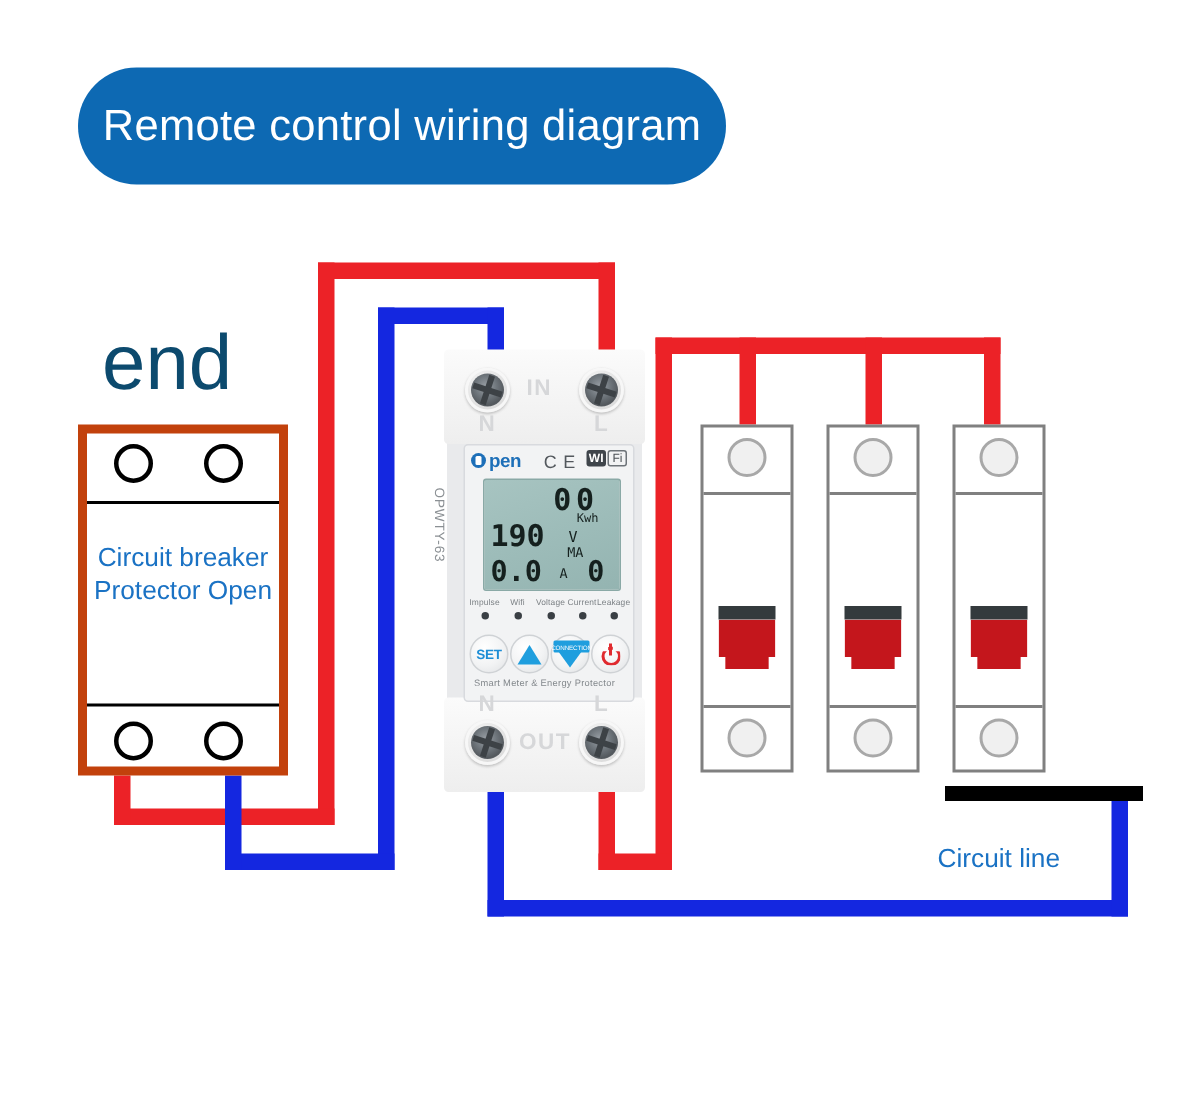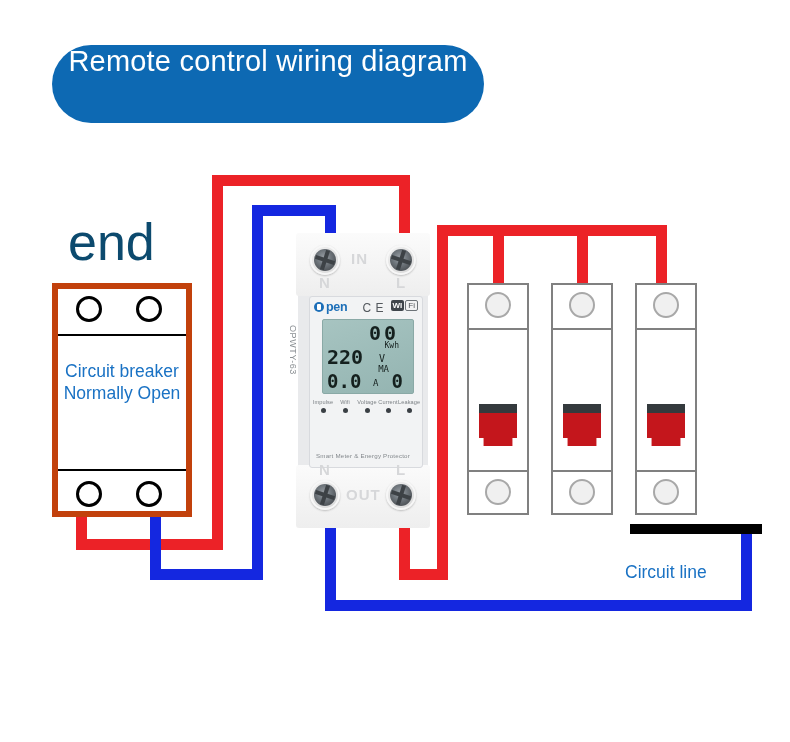--- a/index.html
+++ b/index.html
@@ -18,20 +18,21 @@
   }
 
   
   #title-pill {
     position: absolute;
     left: 52px; top: 45px;
     width: 432px; height: 78px;
     background: #0d69b3;
     border-radius: 39px;
     display: flex;
+    align-items: center;
     justify-content: center;
   }
   #title-pill .t {
     color: #ffffff;
     font-size: 29px;
     letter-spacing: 0.2px;
     white-space: nowrap;
   }
 
   
@@ -436,21 +437,21 @@
 
   <div id="left-breaker">
     <div class="divider d1"></div>
     <div class="divider d2"></div>
     <div class="terminal-ring" id="lb-ring-tl"></div>
     <div class="terminal-ring" id="lb-ring-tr"></div>
     <div class="terminal-ring" id="lb-ring-bl"></div>
     <div class="terminal-ring" id="lb-ring-br"></div>
     <div id="lb-label">
       <div>Circuit breaker</div>
-      <div>Normally Open</div>
+      <div>Protector Open</div>
     </div>
   </div>
 
   <div id="meter">
     <div class="body-mid"></div>
     <div class="body-top"></div>
     <div class="body-bottom"></div>
 
     <div class="meter-txt" id="in-word">IN</div>
     <div class="meter-txt" id="in-n">N</div>
@@ -478,21 +479,21 @@
       <div id="ce-mark">C E</div>
       <div id="wifi-badge">
         <span class="wi">WI</span>
         <span class="fi">Fi</span>
       </div>
     </div>
 
     <div id="lcd">
       <div class="kwh-val">00</div>
       <div class="kwh-unit">Kwh</div>
-      <div class="volt-val">220</div>
+      <div class="volt-val">190</div>
       <div class="volt-unit">V</div>
       <div class="amp-val">0.0</div>
       <div class="amp-unit">A</div>
       <div class="ma-unit">MA</div>
       <div class="ma-val">0</div>
     </div>
 
     <div id="indicators">
       <div class="col" style="left:0px;">
         <div class="lbl">Impulse</div>
@@ -509,20 +510,38 @@
       <div class="col" style="left:65px;">
         <div class="lbl">Current</div>
         <div class="led"></div>
       </div>
       <div class="col" style="left:86px;">
         <div class="lbl">Leakage</div>
         <div class="led"></div>
       </div>
     </div>
 
+    <div id="btnrow">
+      <div class="mbtn" id="btn-set">
+        <span class="txt">SET</span>
+      </div>
+      <div class="mbtn" id="btn-up">
+        <span class="tri-up"></span>
+      </div>
+      <div class="mbtn" id="btn-down">
+        <span class="cap">CONNECTION</span>
+        <span class="tri-down"></span>
+      </div>
+      <div class="mbtn" id="btn-pwr">
+        <span class="pwr-glyph">
+          <span class="ring"></span>
+          <span class="bar"></span>
+        </span>
+      </div>
+    </div>
 
     <div id="tagline">Smart Meter &amp; Energy Protector</div>
 
     <div class="meter-txt" id="out-word">OUT</div>
     <div class="meter-txt" id="out-n">N</div>
     <div class="meter-txt" id="out-l">L</div>
     <div class="screw" id="scr-out-n">
       <div class="slot"></div>
       <div class="cross1"></div>
       <div class="cross2"></div>

